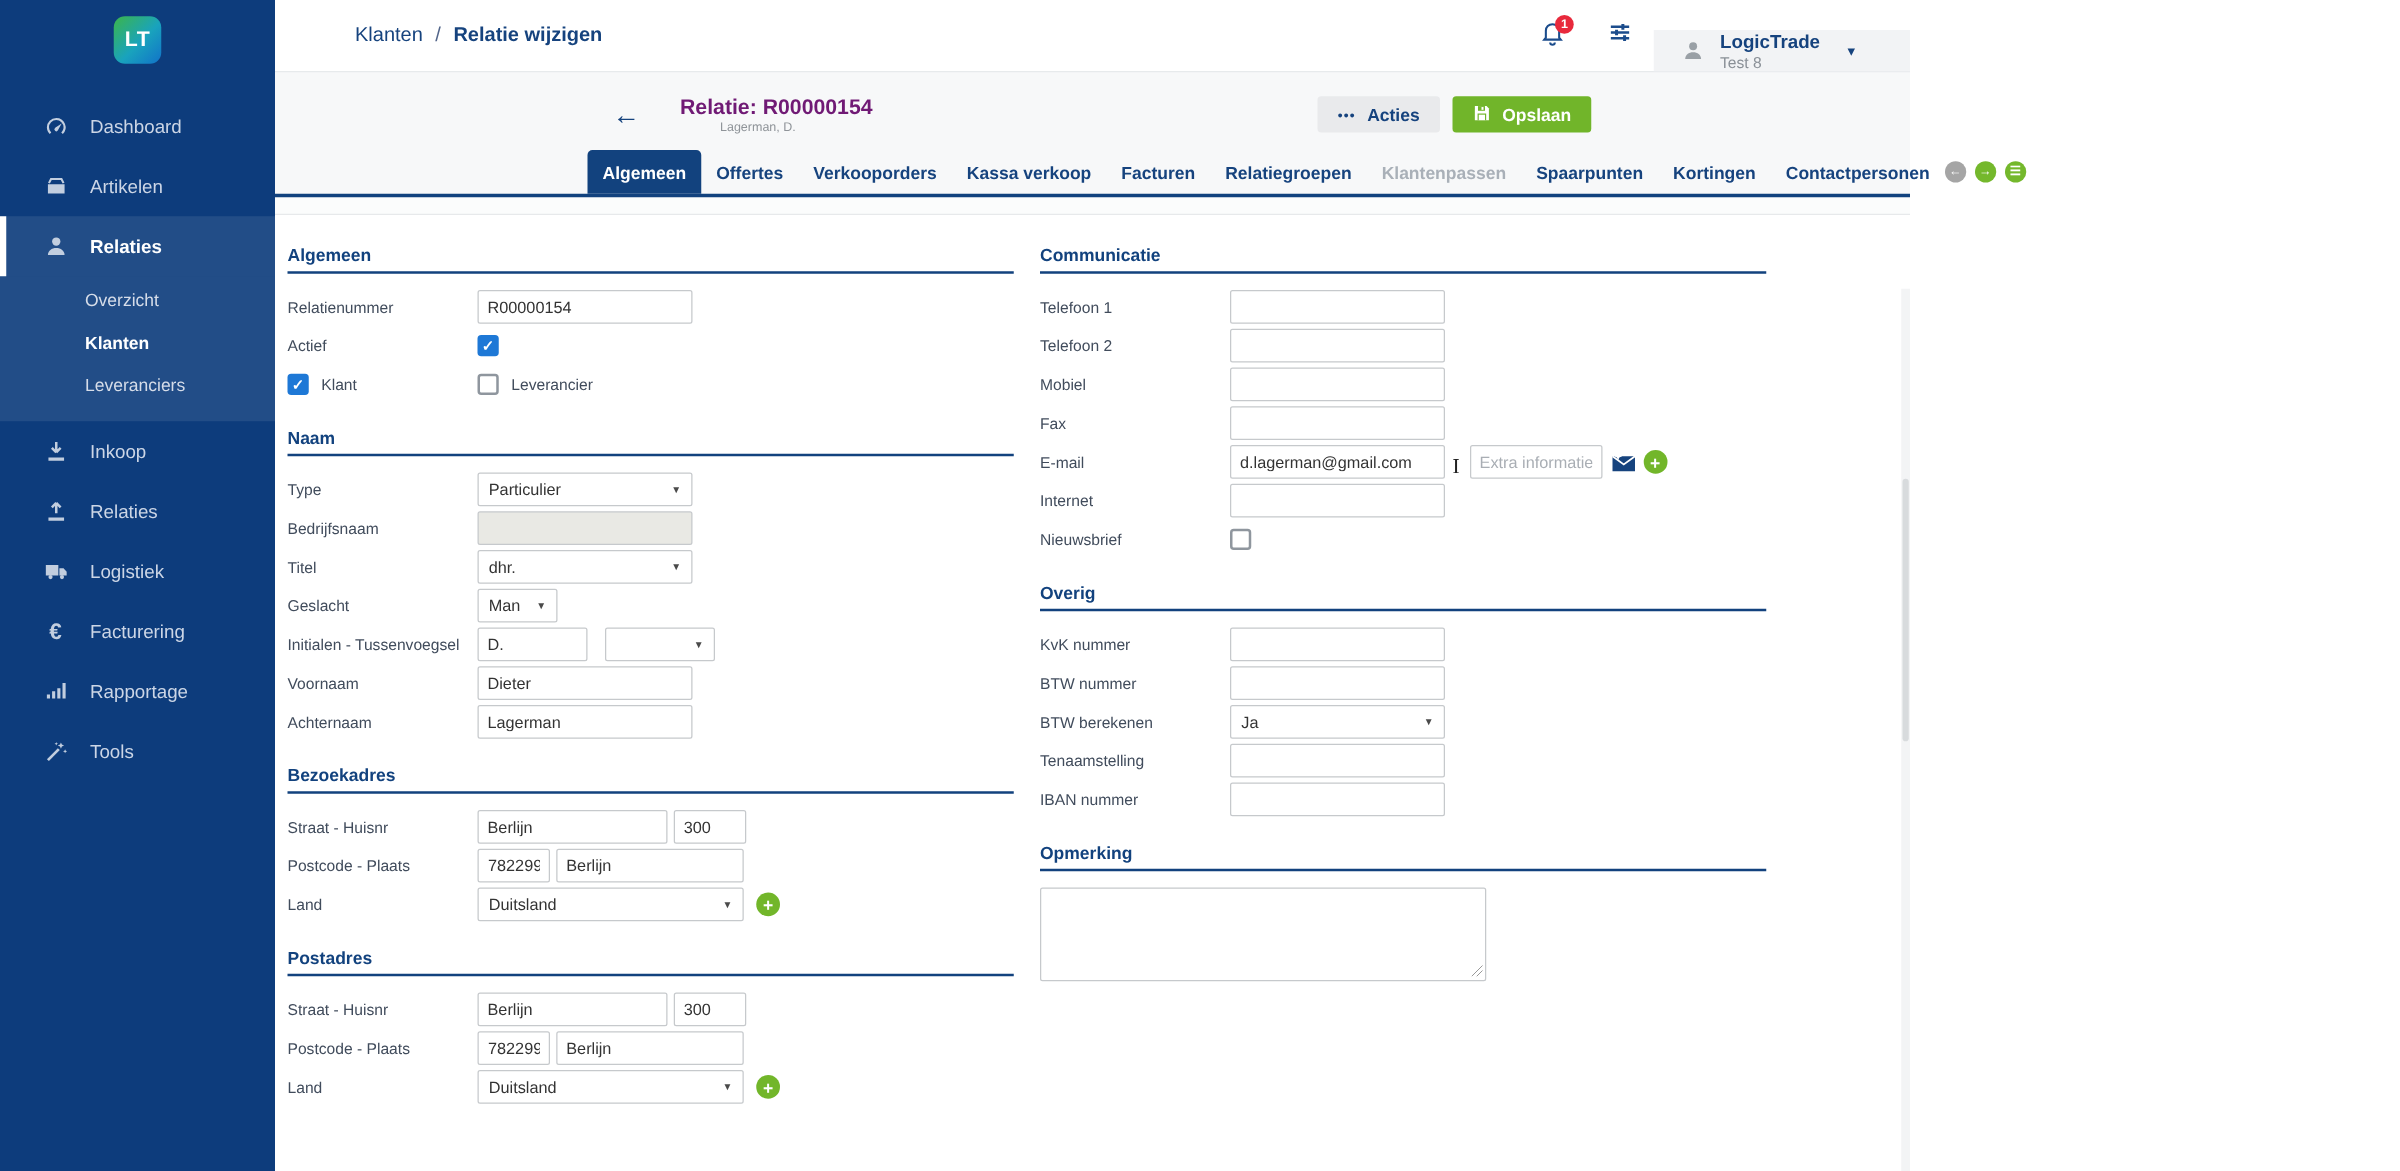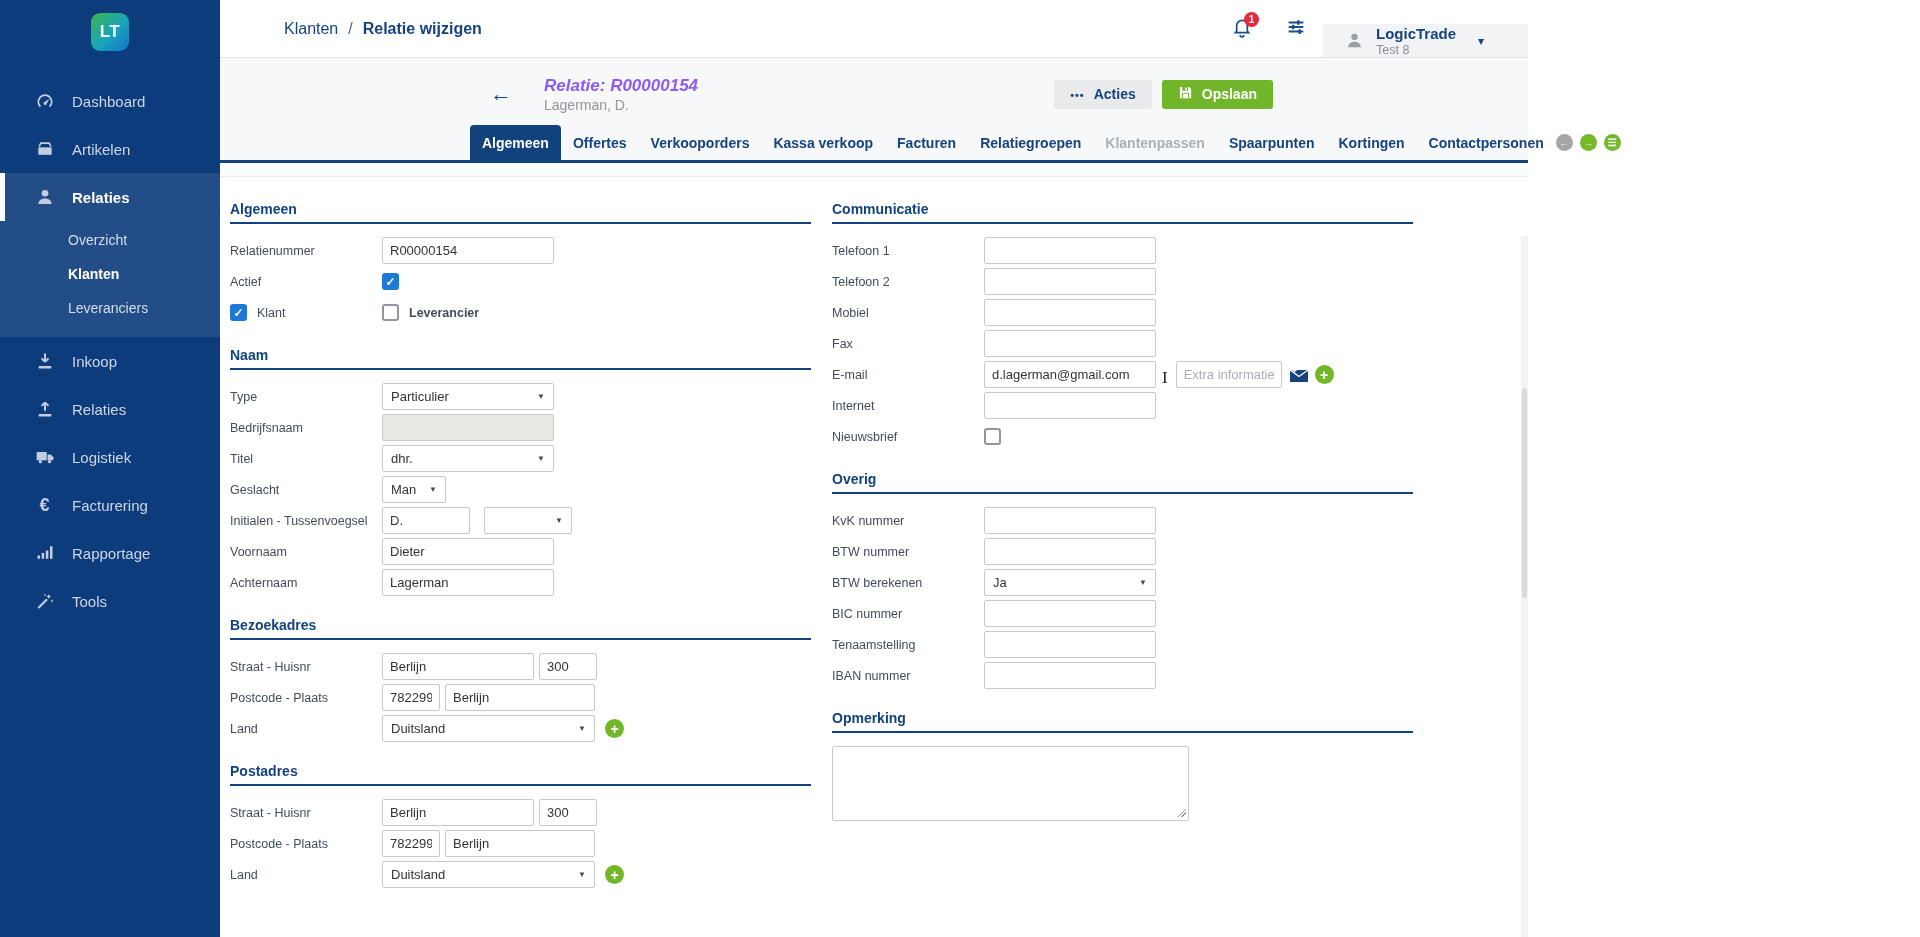--- a/index.html
+++ b/index.html
@@ -39,22 +39,22 @@
   .user-name { font-size:15px; font-weight:bold; color:#16437e; line-height:1.2; }
   .user-sub { font-size:12.5px; color:#8a9097; }
   .user-caret { color:#16437e; font-size:12px; margin-left:10px; }
 
   .page-inner { padding-left:250px; padding-right:255px; }
 
   .page-head { background:#f7f8f9; flex-shrink:0; }
   .title-row { display:flex; align-items:center; padding-top:17px; padding-bottom:12px; }
   .back-arrow { font-size:22px; color:#16437e; cursor:pointer; margin-left:20px; line-height:1; }
   .title-block { margin-left:32px; }
-  .page-title { font-size:17px; font-weight:bold; color:#8b5cf6; line-height:1.3;font-style:italic; }
-  .page-subtitle { font-size:14px; color:#8f9499; }
+  .page-title { font-size:17px; font-weight:bold; color:#701a75; line-height:1.3; }
+  .page-subtitle { font-size:10px; color:#8f9499;margin-left:32px; }
   .head-buttons { margin-left:auto; display:flex; gap:10px; }
   .btn { height:29px; border:none; border-radius:3px; font-family:inherit; font-size:14px; font-weight:bold; display:flex; align-items:center; gap:9px; padding:0 16px; cursor:pointer; }
   .btn-actions { background:#e9eaec; color:#16437e; }
   .btn-actions .dots { font-size:11px; letter-spacing:1px; position:relative; top:1px; }
   .btn-save { background:#71b52a; color:#fff; }
 
   .tabs-outer { border-bottom:3px solid #12427e; }
   .tabs-row { display:flex; align-items:flex-end; }
   .tab { padding:10px 12px 9px; font-size:14px; font-weight:bold; color:#16437e; cursor:pointer; white-space:nowrap; }
   .tab.active { background:#12427e; color:#fff; border-radius:4px 4px 0 0; }
@@ -308,21 +308,21 @@
             </div>
             <div class="frow">
               <span class="flabel">Actief</span>
               <span class="cb checked">✓</span>
             </div>
             <div class="frow">
               <span class="cb-pair">
                 <span class="cb checked">✓</span>
                 <span class="cb-lbl">Klant</span>
               </span>
-              <span style="display:flex;align-items:center;font-weight:bold;">
+              <span style="display:flex;align-items:center;">
                 <span class="cb unchecked"></span>
                 <span class="cb-lbl">Leverancier</span>
               </span>
             </div>
           </div>
 
           <div class="section">
             <div class="section-title">Naam</div>
             <div class="frow">
               <span class="flabel">Type</span>
@@ -469,24 +469,20 @@
               <input class="inp w-std" value="" style="">
             </div>
             <div class="frow">
               <span class="flabel">BTW berekenen</span>
               <span class="select w-std">
                   <span>Ja</span>
                   <span class="sel-caret">▼</span>
                 </span>
             </div>
             <div class="frow">
-              <span class="flabel">BIC nummer</span>
-              <input class="inp w-std" value="" style="">
-            </div>
-            <div class="frow">
               <span class="flabel">Tenaamstelling</span>
               <input class="inp w-std" value="" style="">
             </div>
             <div class="frow">
               <span class="flabel">IBAN nummer</span>
               <input class="inp w-std" value="" style="">
             </div>
           </div>
 
           <div class="section">

